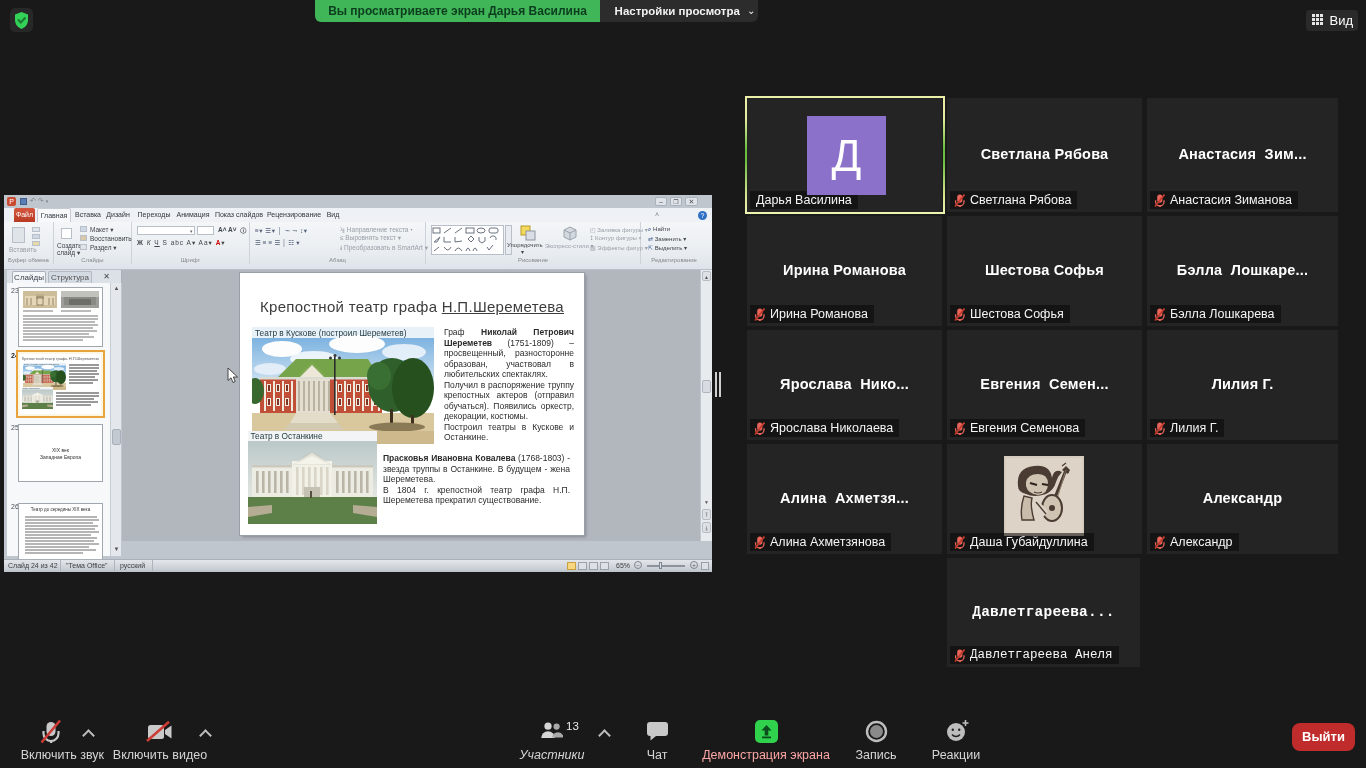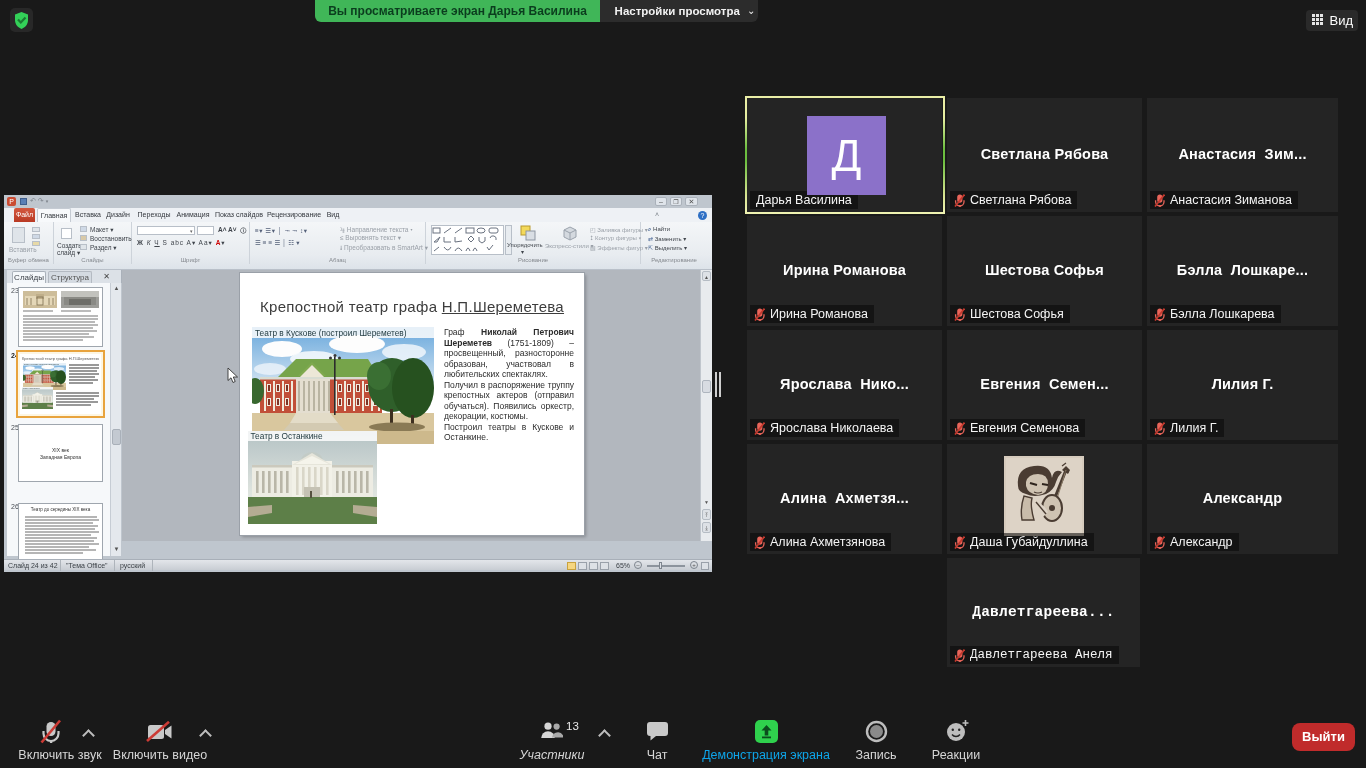--- a/index.html
+++ b/index.html
@@ -456,20 +456,27 @@
       <div class="jline">просвещенный, разносторонне</div>
       <div class="jline">образован, участвовал в</div>
       <div class="jlast">любительских спектаклях.</div>
       <div class="jline">Получил в распоряжение труппу</div>
       <div class="jline">крепостных актеров (отправил</div>
       <div class="jline">обучаться). Появились оркестр,</div>
       <div class="jlast">декорации, костюмы.</div>
       <div class="jline">Построил театры в Кускове и</div>
       <div class="jlast">Останкине.</div>
     </div>
+    <div id="stext2">
+      <div class="jline"><b>Прасковья Ивановна Ковалева</b> (1768-1803) -</div>
+      <div class="jline">звезда труппы в Останкине. В будущем - жена</div>
+      <div class="jlast">Шереметева.</div>
+      <div class="jline">В 1804 г. крепостной театр графа Н.П.</div>
+      <div class="jlast">Шереметева прекратил существование.</div>
+    </div>
   </div>
 
   <div id="ed-sb">
     <div class="abs" style="left:1px;top:1px;width:9px;height:10px;background:#dde1e6;border:1px solid #b5bcc4;border-radius:2px;font-size:5px;color:#555;text-align:center;line-height:10px;">▲</div>
     <div class="abs" style="left:1px;top:110px;width:9px;height:13px;background:#d8dce2;border:1px solid #aeb5be;border-radius:2px;"></div>
     <div class="abs" style="left:1px;top:228px;width:9px;height:9px;font-size:5px;color:#555;text-align:center;line-height:9px;">▼</div>
     <div class="abs" style="left:1px;top:239px;width:9px;height:11px;background:#dde1e6;border:1px solid #b5bcc4;border-radius:2px;font-size:6px;color:#444;text-align:center;line-height:10px;">⤒</div>
     <div class="abs" style="left:1px;top:252px;width:9px;height:11px;background:#dde1e6;border:1px solid #b5bcc4;border-radius:2px;font-size:6px;color:#444;text-align:center;line-height:10px;">⤓</div>
   </div>
 
@@ -593,21 +600,21 @@
       </svg>Александр</div>
 </div>
 
 <div class="tile" style="left:947px;top:558px;width:193px;height:109px;font-family:Liberation Mono, monospace;">
   <div class="cname" style="top:46px;">Давлетгареева...</div>
   <div class="lbl"><svg width="11" height="13" viewBox="0 0 11 13">
         <use href="#micoff-g"></use>
       </svg>Давлетгареева Анеля</div>
 </div>
 
-<div class="tb-lab" style="left:8px;width:104px;">Включить звук</div>
+<div class="tb-lab" style="left:0px;width:104px;text-align:right;">Включить звук</div>
 <svg class="abs" style="left:38px;top:719px;" width="26" height="26" viewBox="0 0 26 26">
   <rect x="8.5" y="3" width="9" height="14" rx="4.5" fill="#c9c9c9"></rect>
   <path d="M5.5 12 v2.5 a7.5 7.5 0 0 0 15 0 V12" stroke="#c9c9c9" stroke-width="2.2" fill="none"></path>
   <rect x="11.9" y="21" width="2.4" height="3" fill="#c9c9c9"></rect>
   <line x1="3.5" y1="23.5" x2="22" y2="1.5" stroke="#cc3b35" stroke-width="2.6"></line>
 </svg>
 <div class="caret" style="left:84px;"></div>
 <div class="tb-lab" style="left:108px;width:104px;">Включить видео</div>
 <svg class="abs" style="left:145px;top:721px;" width="30" height="22" viewBox="0 0 30 22">
   <rect x="3" y="4" width="16" height="14" rx="2.5" fill="#c9c9c9"></rect>
@@ -624,21 +631,21 @@
   <path d="M14 16.4 a6 6 0 0 1 11 -2.2 l0 2.2 Z" fill="#a9a9a9"></path>
 </svg>
 <div class="abs" style="left:566px;top:720px;color:#e8e8e8;font-size:11.5px;">13</div>
 <div class="caret" style="left:600px;"></div>
 
 <div class="tb-lab" style="left:605px;width:104px;">Чат</div>
 <svg class="abs" style="left:645px;top:721px;" width="25" height="21" viewBox="0 0 25 21">
   <path d="M2 4 a3 3 0 0 1 3 -3 h15 a3 3 0 0 1 3 3 v8 a3 3 0 0 1 -3 3 h-9 l-5.5 4.5 v-4.5 h-0.5 a3 3 0 0 1 -3 -3 Z" fill="#c9c9c9"></path>
 </svg>
 
-<div class="tb-lab" style="left:675px;width:182px;color:#0ea5e9;">Демонстрация экрана</div>
+<div class="tb-lab" style="left:675px;width:182px;color:#fca5a5;">Демонстрация экрана</div>
 <svg class="abs" style="left:755px;top:720px;" width="23" height="23" viewBox="0 0 23 23">
   <rect x="0" y="0" width="23" height="23" rx="5" fill="#2fd14d"></rect>
   <path d="M11.5 5 L16.5 10.5 H13.3 V15.5 H9.7 V10.5 H6.5 Z" fill="#0b4d1d"></path>
   <rect x="7" y="16.5" width="9" height="1.8" fill="#0b4d1d"></rect>
 </svg>
 
 <div class="tb-lab" style="left:824px;width:104px;">Запись</div>
 <svg class="abs" style="left:865px;top:720px;" width="23" height="23" viewBox="0 0 23 23">
   <circle cx="11.5" cy="11.5" r="9.5" fill="none" stroke="#bdbdbd" stroke-width="2.4"></circle>
   <circle cx="11.5" cy="11.5" r="6.5" fill="#8a8a8a"></circle>

